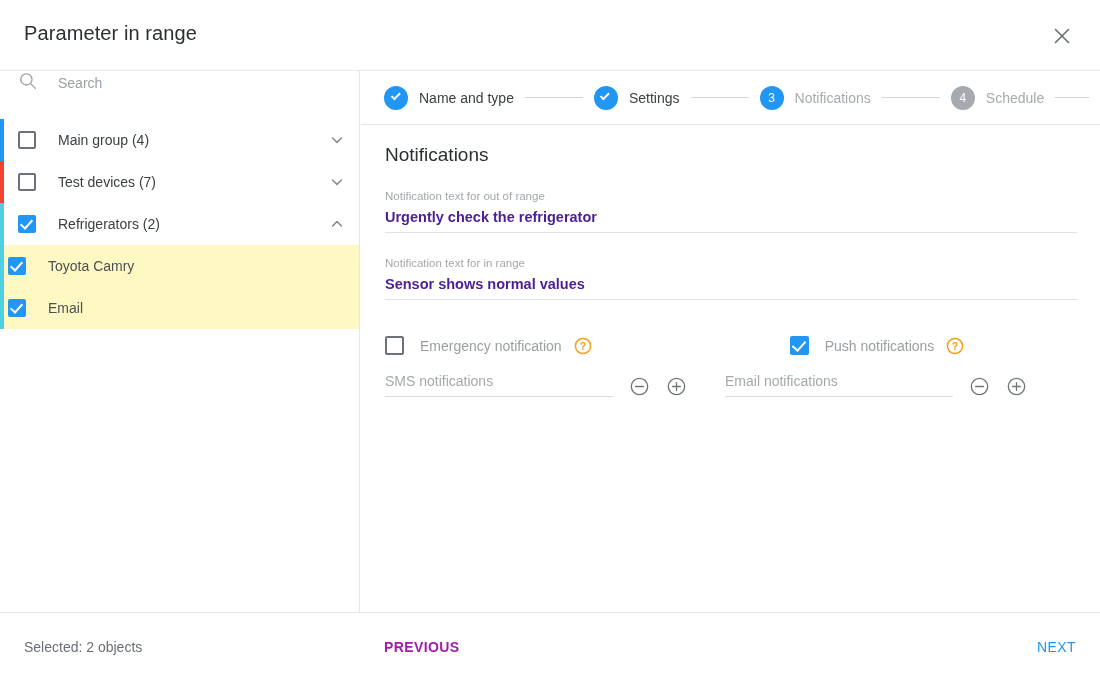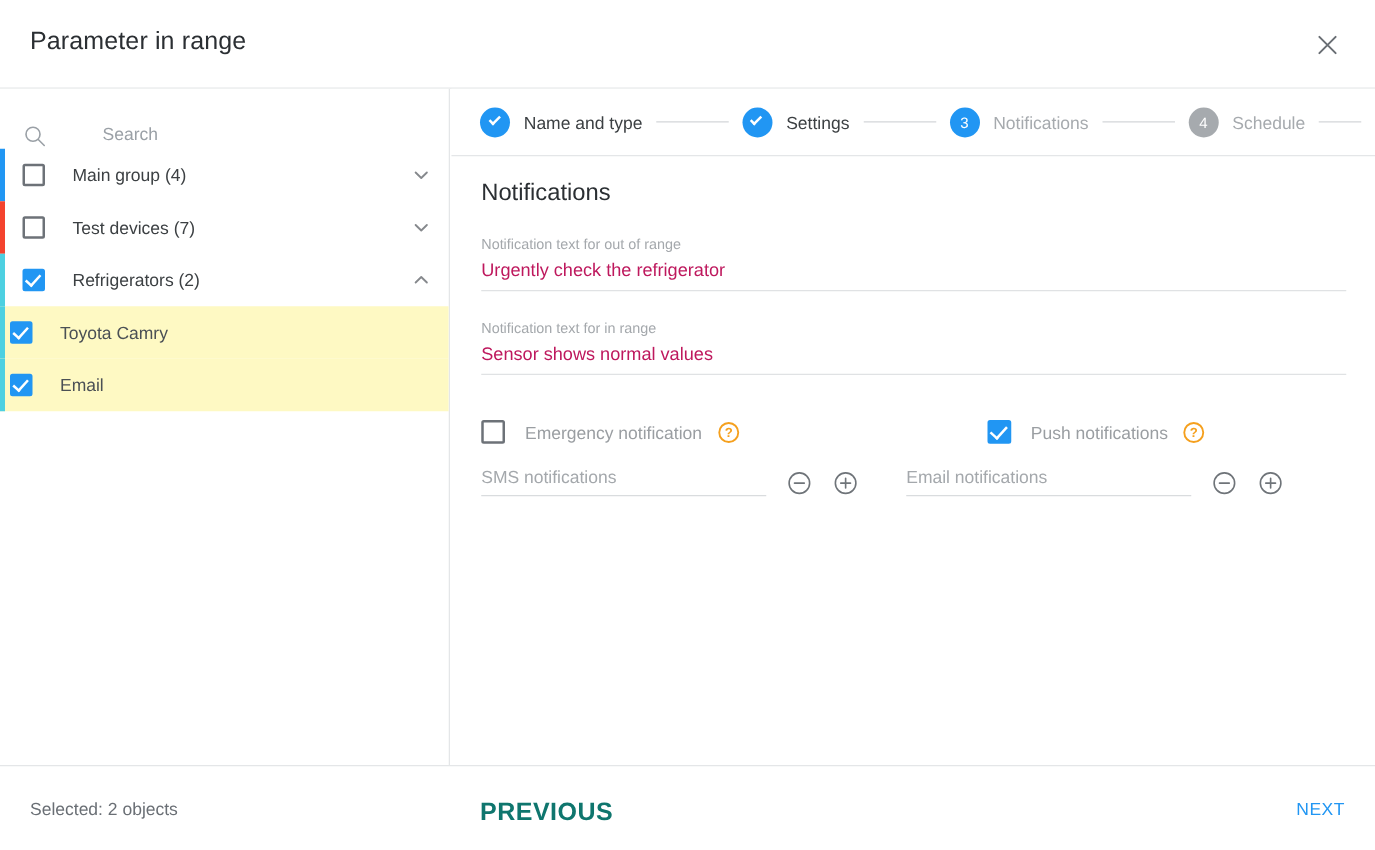--- a/index.html
+++ b/index.html
@@ -41,23 +41,22 @@
   .sidebar {
     position: absolute; left: 0; top: 71px;
     width: 360px; height: 541px;
     border-right: 1px solid #e4e6e8;
     background: #fff;
     overflow: hidden;
   }
   .search-row {
     position: relative;
     height: 48px;
-    display: flex; align-items: flex-end;
+    display: flex; align-items: flex-start;
     padding: 0 18px;
-    gap: 24px;
   }
   .search-icon { width: 20px; height: 20px; color: #9aa0a6; flex: 0 0 auto; }
   .search-input {
     border: none; outline: none; background: transparent;
     margin-left: 18px;
     font-family: "Liberation Sans", sans-serif;
     font-size: 14px; color: #3c4043;
     width: 250px; height: 24px;
   }
   .search-input::placeholder { color: #9aa0a6; }
@@ -159,22 +158,23 @@
   .field-label {
     font-size: 11.5px; color: #a4a8ac;
     display: block; margin-bottom: 5px;
   }
   .field-input {
     width: 692px; height: 26px;
     border: none; outline: none;
     border-bottom: 1px solid #e0e2e4;
     background: transparent;
     font-family: "Liberation Sans", sans-serif;
-    font-size: 14.5px; color: #be185d;
+    font-size: 14.5px; color: #4c1d95;
     padding: 0 0 5px 0;
+    font-weight: bold;
   }
   .field-input::placeholder { color: #a4a8ac; }
 
   .check-row {
     position: relative;
     margin-top: 36px;
     display: flex; align-items: center; gap: 34px;
   }
   .check-item { display: flex; align-items: center; cursor: pointer; }
   .check-item .cb-lg {
@@ -224,21 +224,21 @@
     width: 1100px; height: 68px;
     border-top: 1px solid #e4e6e8;
     background: #fff;
   }
   .footer-selected {
     position: absolute; left: 24px; top: 26px;
     font-size: 14px; color: #6a6f75;
   }
   .footer-prev {
     position: absolute; left: 384px; top: 26px;
-    font-size: 20px; color: #0f766e; font-weight: 700;
+    font-size: 14px; color: #a21caf; font-weight: 700;
     letter-spacing: .4px; cursor: pointer;
   }
   .footer-next {
     position: absolute; right: 24px; top: 26px;
     font-size: 14px; color: #2196f3; font-weight: 400;
     letter-spacing: .4px; cursor: pointer;
   }
 </style>
 </head>
 <body>

